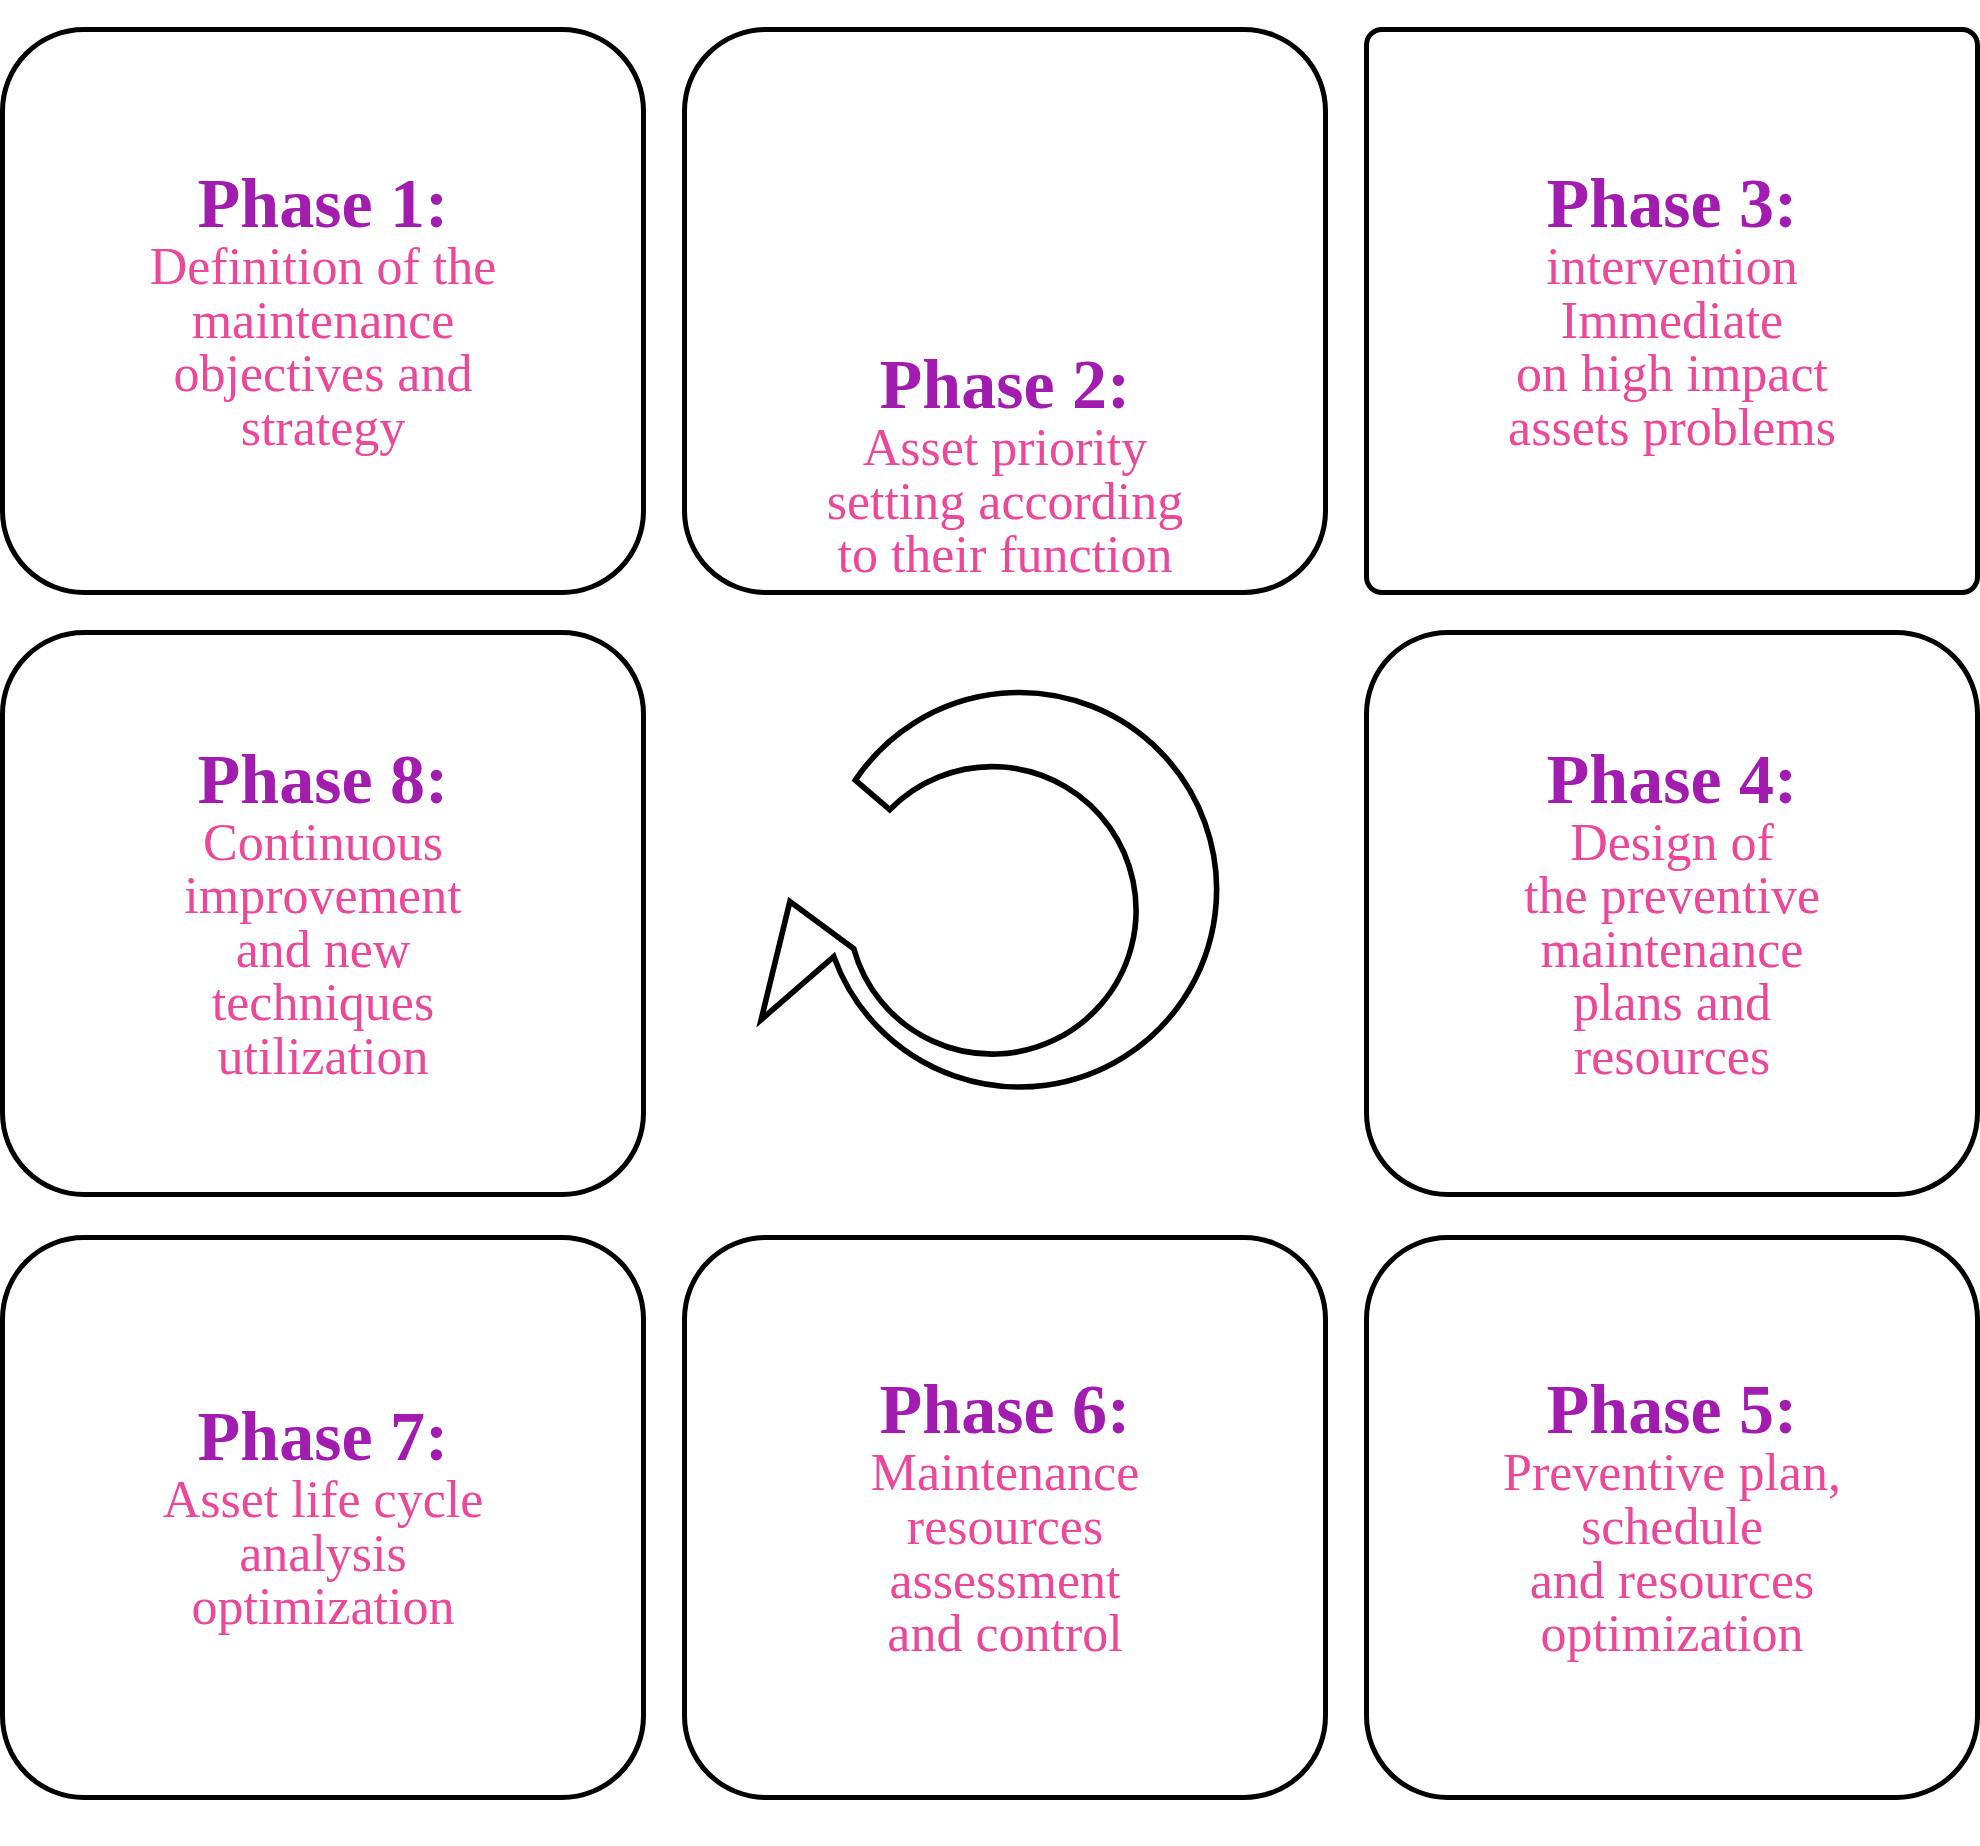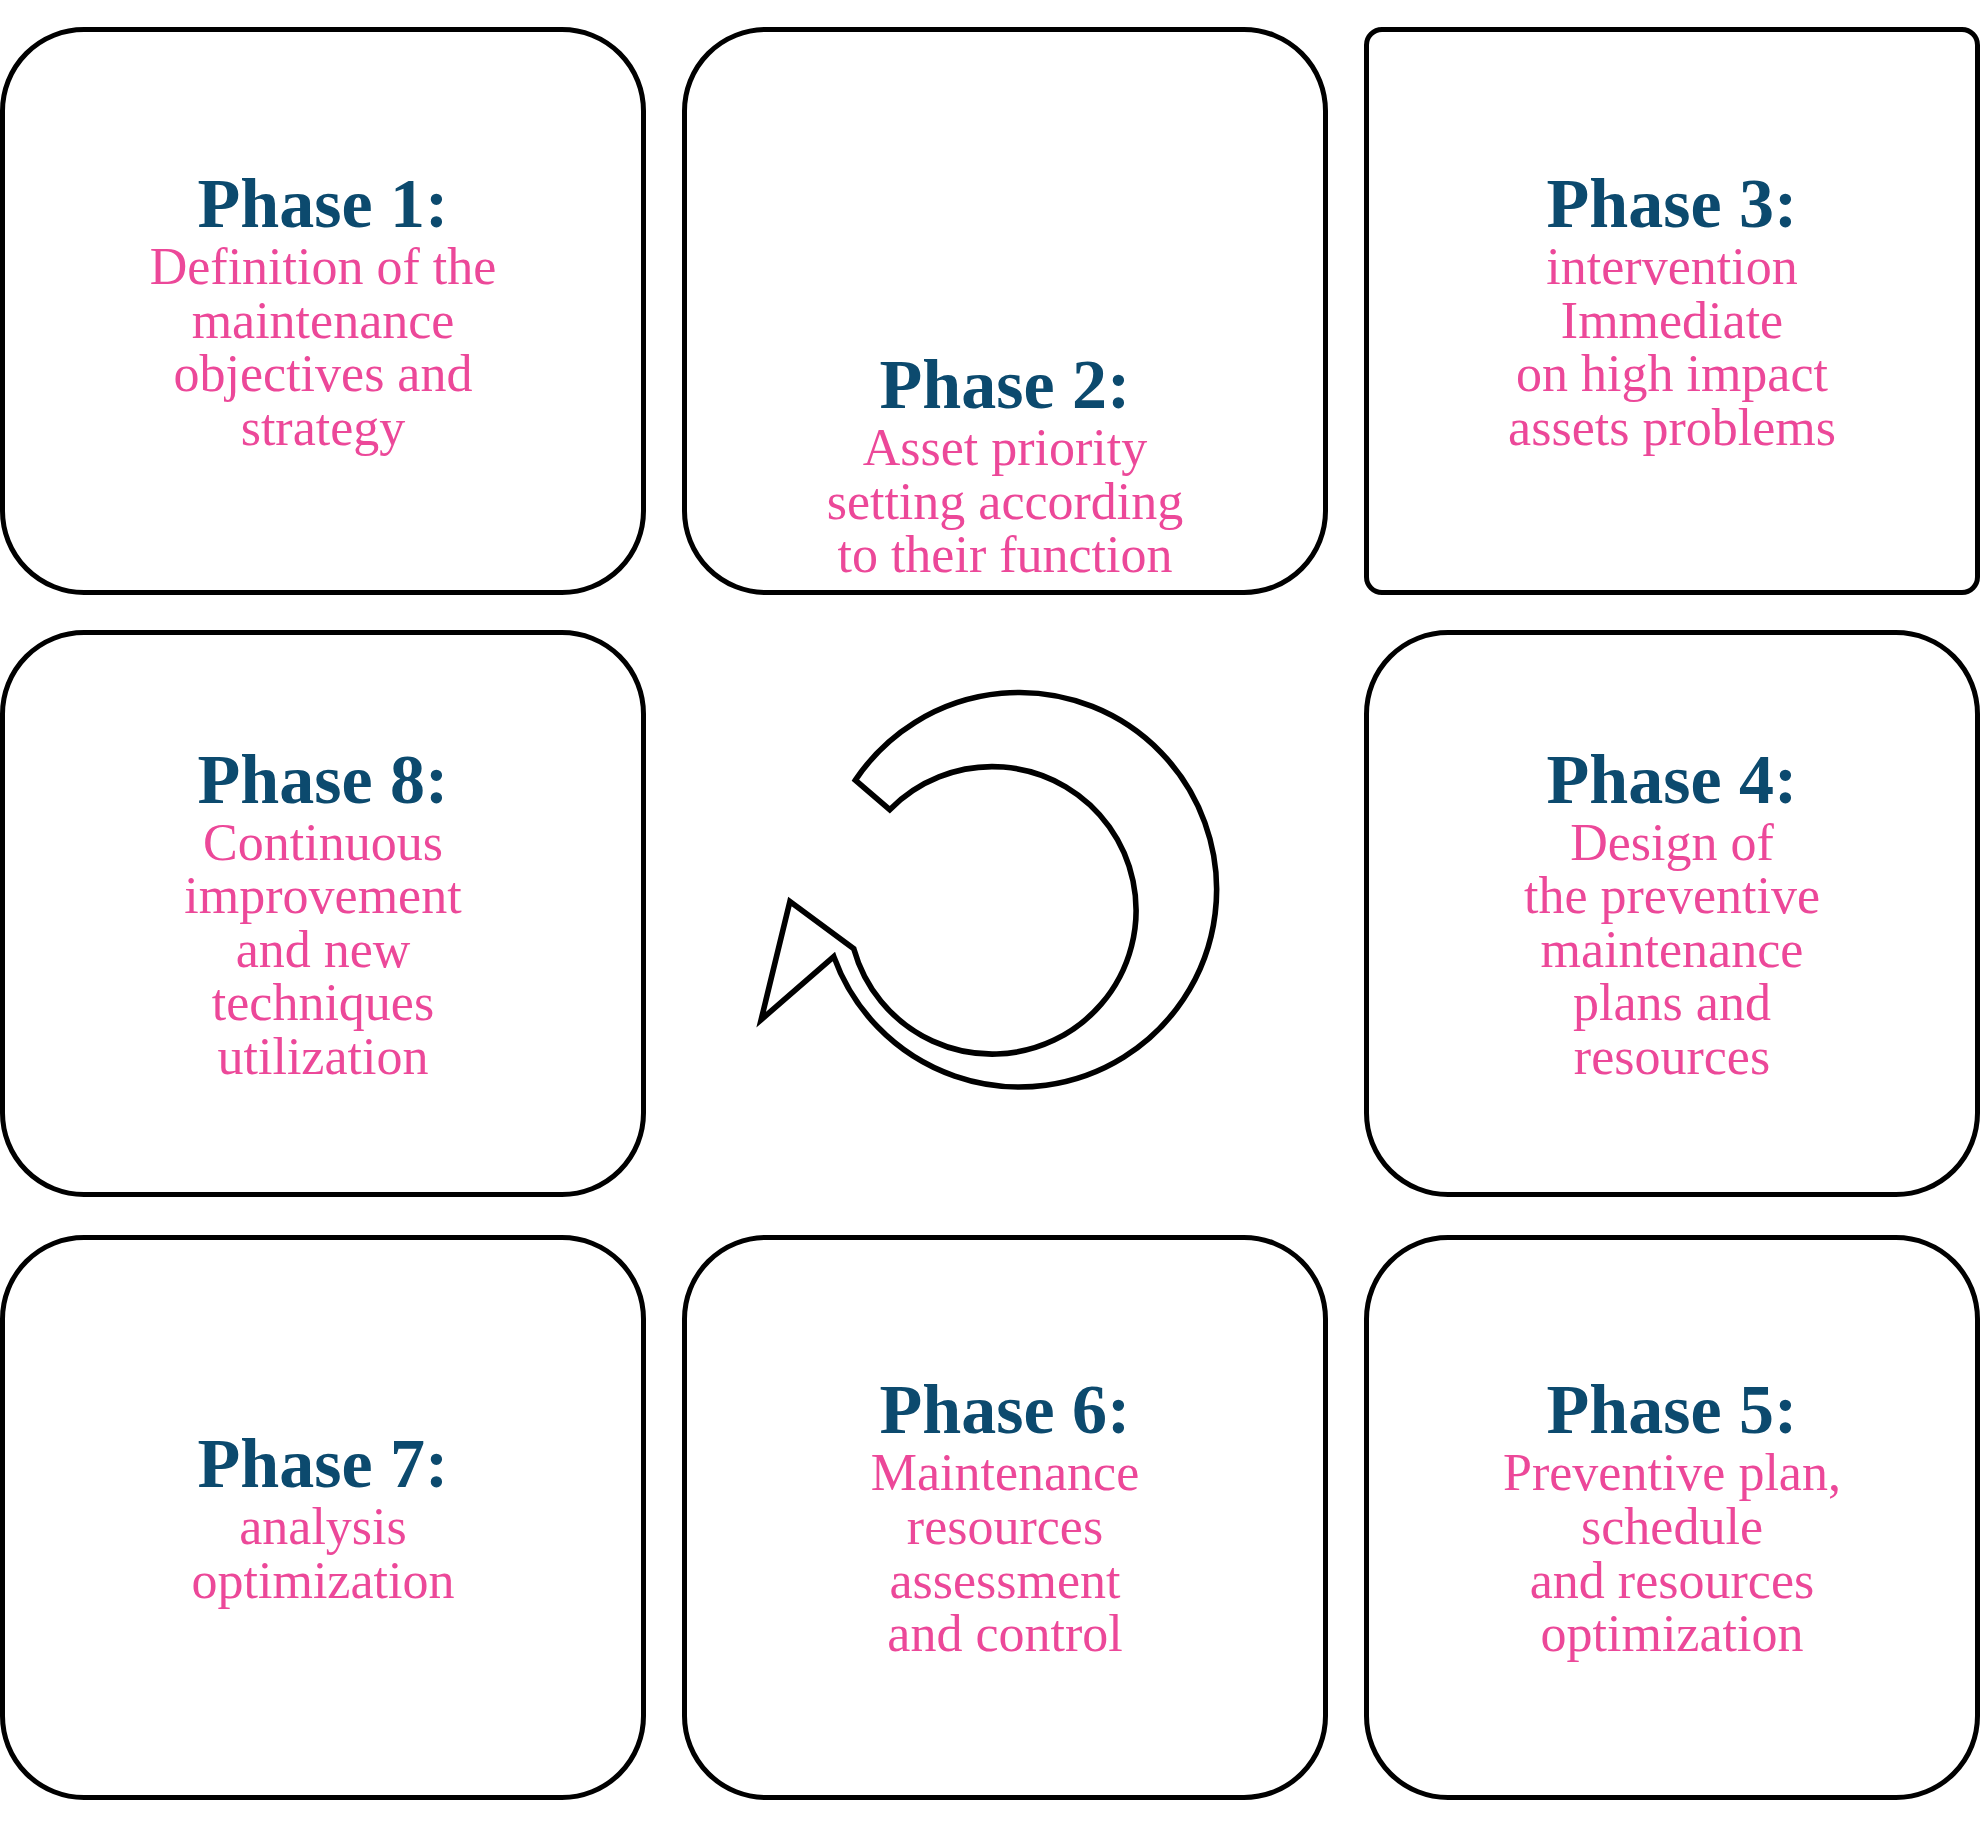--- a/index.html
+++ b/index.html
@@ -43,21 +43,21 @@
     justify-content: center;
     padding: 8px 11.2px;
     overflow: hidden;
   }
 
   .phase-title {
     font-weight: bold;
     font-size: 70px;
     line-height: 1.03;
     text-align: center;
-    color: #0c4a6e;
+    color: #a21caf;
     white-space: nowrap;
   }
 
   .phase-body {
     font-weight: normal;
     font-size: 52px;
     line-height: 1.03;
     text-align: center;
     color: #ec4899;
   }
@@ -158,20 +158,21 @@
         <span class="ln">the preventive</span>
         <span class="ln">maintenance</span>
         <span class="ln">plans and</span>
         <span class="ln">resources</span>
       </div>
     </div>
 
     <div class="phase-box cell-r3c1">
       <div class="phase-title">Phase 7:</div>
       <div class="phase-body">
+        <span class="ln">Asset life cycle</span>
         <span class="ln">analysis</span>
         <span class="ln">optimization</span>
       </div>
     </div>
 
     <div class="phase-box cell-r3c2">
       <div class="phase-title">Phase 6:</div>
       <div class="phase-body">
         <span class="ln">Maintenance</span>
         <span class="ln">resources</span>

